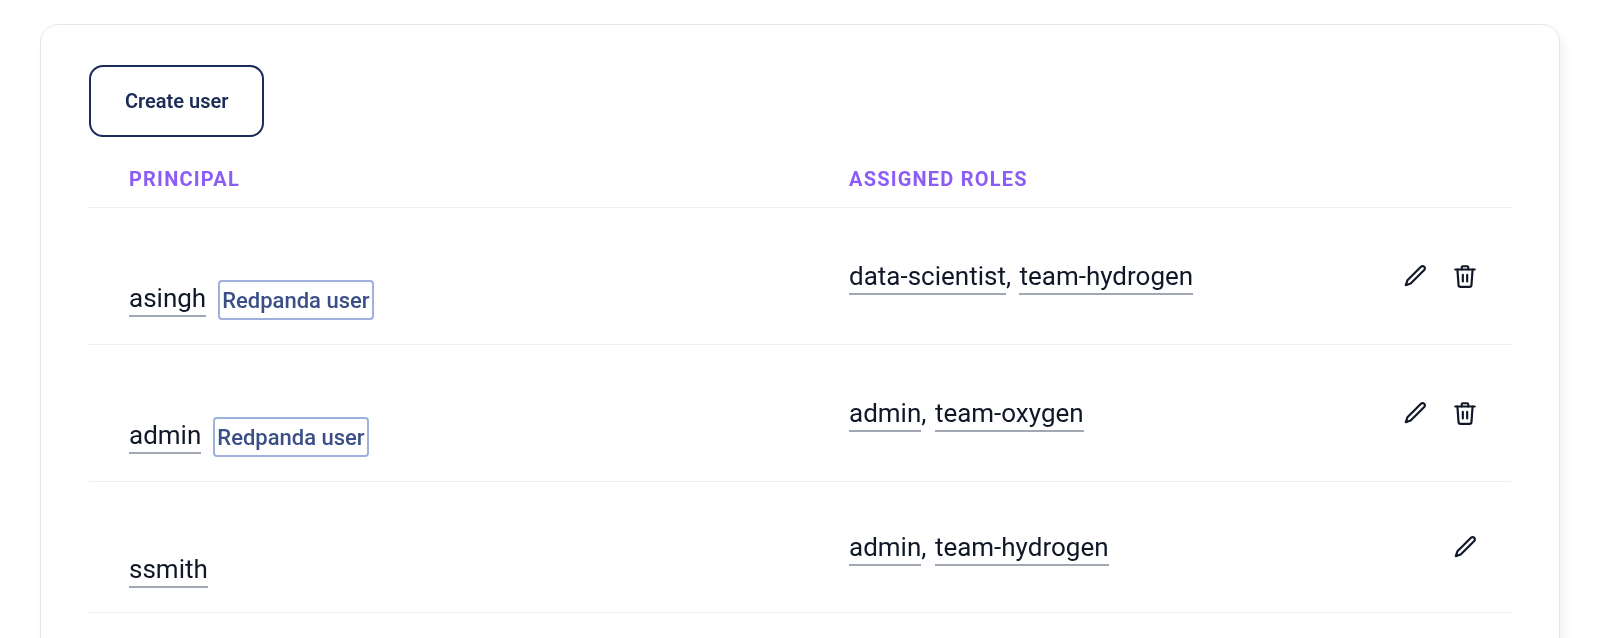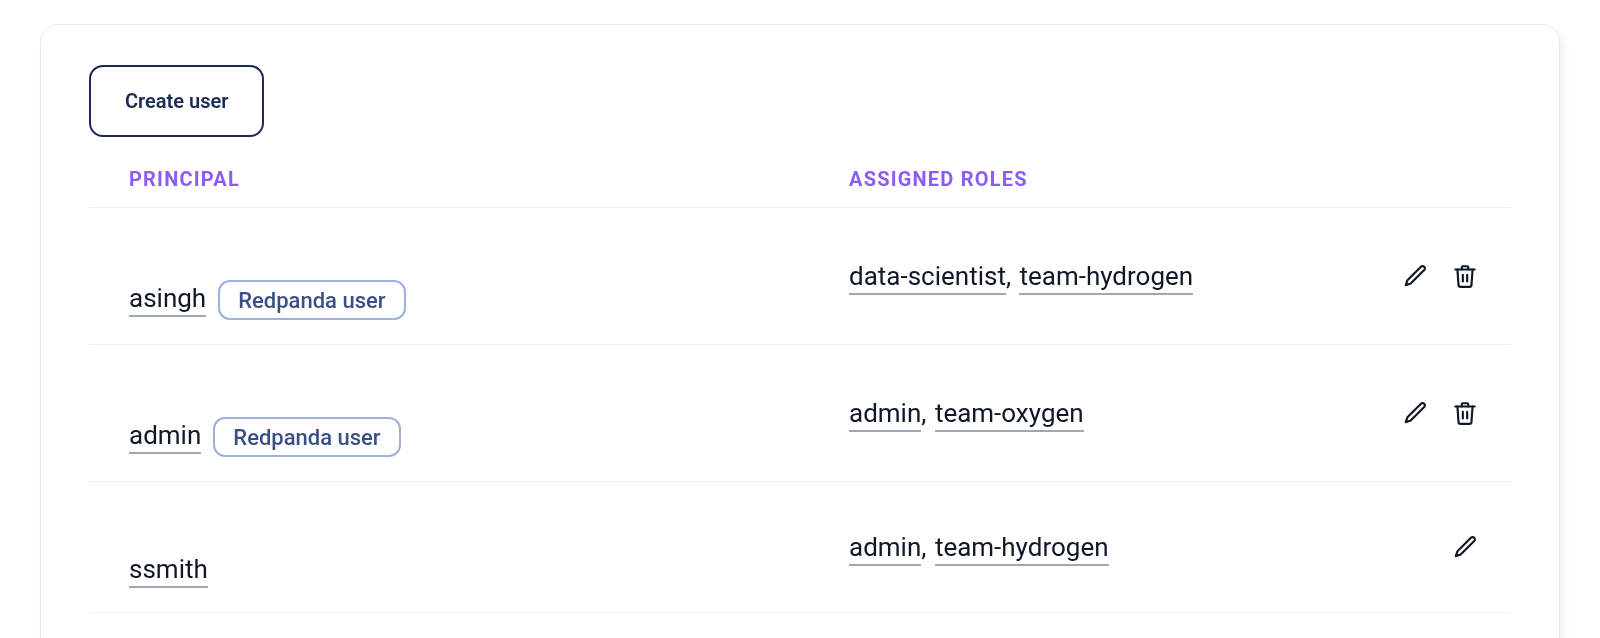--- a/index.html
+++ b/index.html
@@ -79,23 +79,23 @@
   .principal-name {
     color: #101828;
     border-bottom: 2px solid #a2a8b3;
     padding-bottom: 2px;
     cursor: pointer;
   }
   .tag {
     display: inline-flex;
     align-items: center;
     height: 40px;
-    padding: 0 18px;
+    padding: 0 2px;
     border: 2px solid #9db1dc;
-    border-radius: 12px;
+    border-radius: 4px;
     color: #3a4f86;
     font-size: 22px;
     font-weight: 500;
     cursor: default;
   }
 
   .roles-cell {
     flex: 1 1 auto;
     color: #101828;
   }

